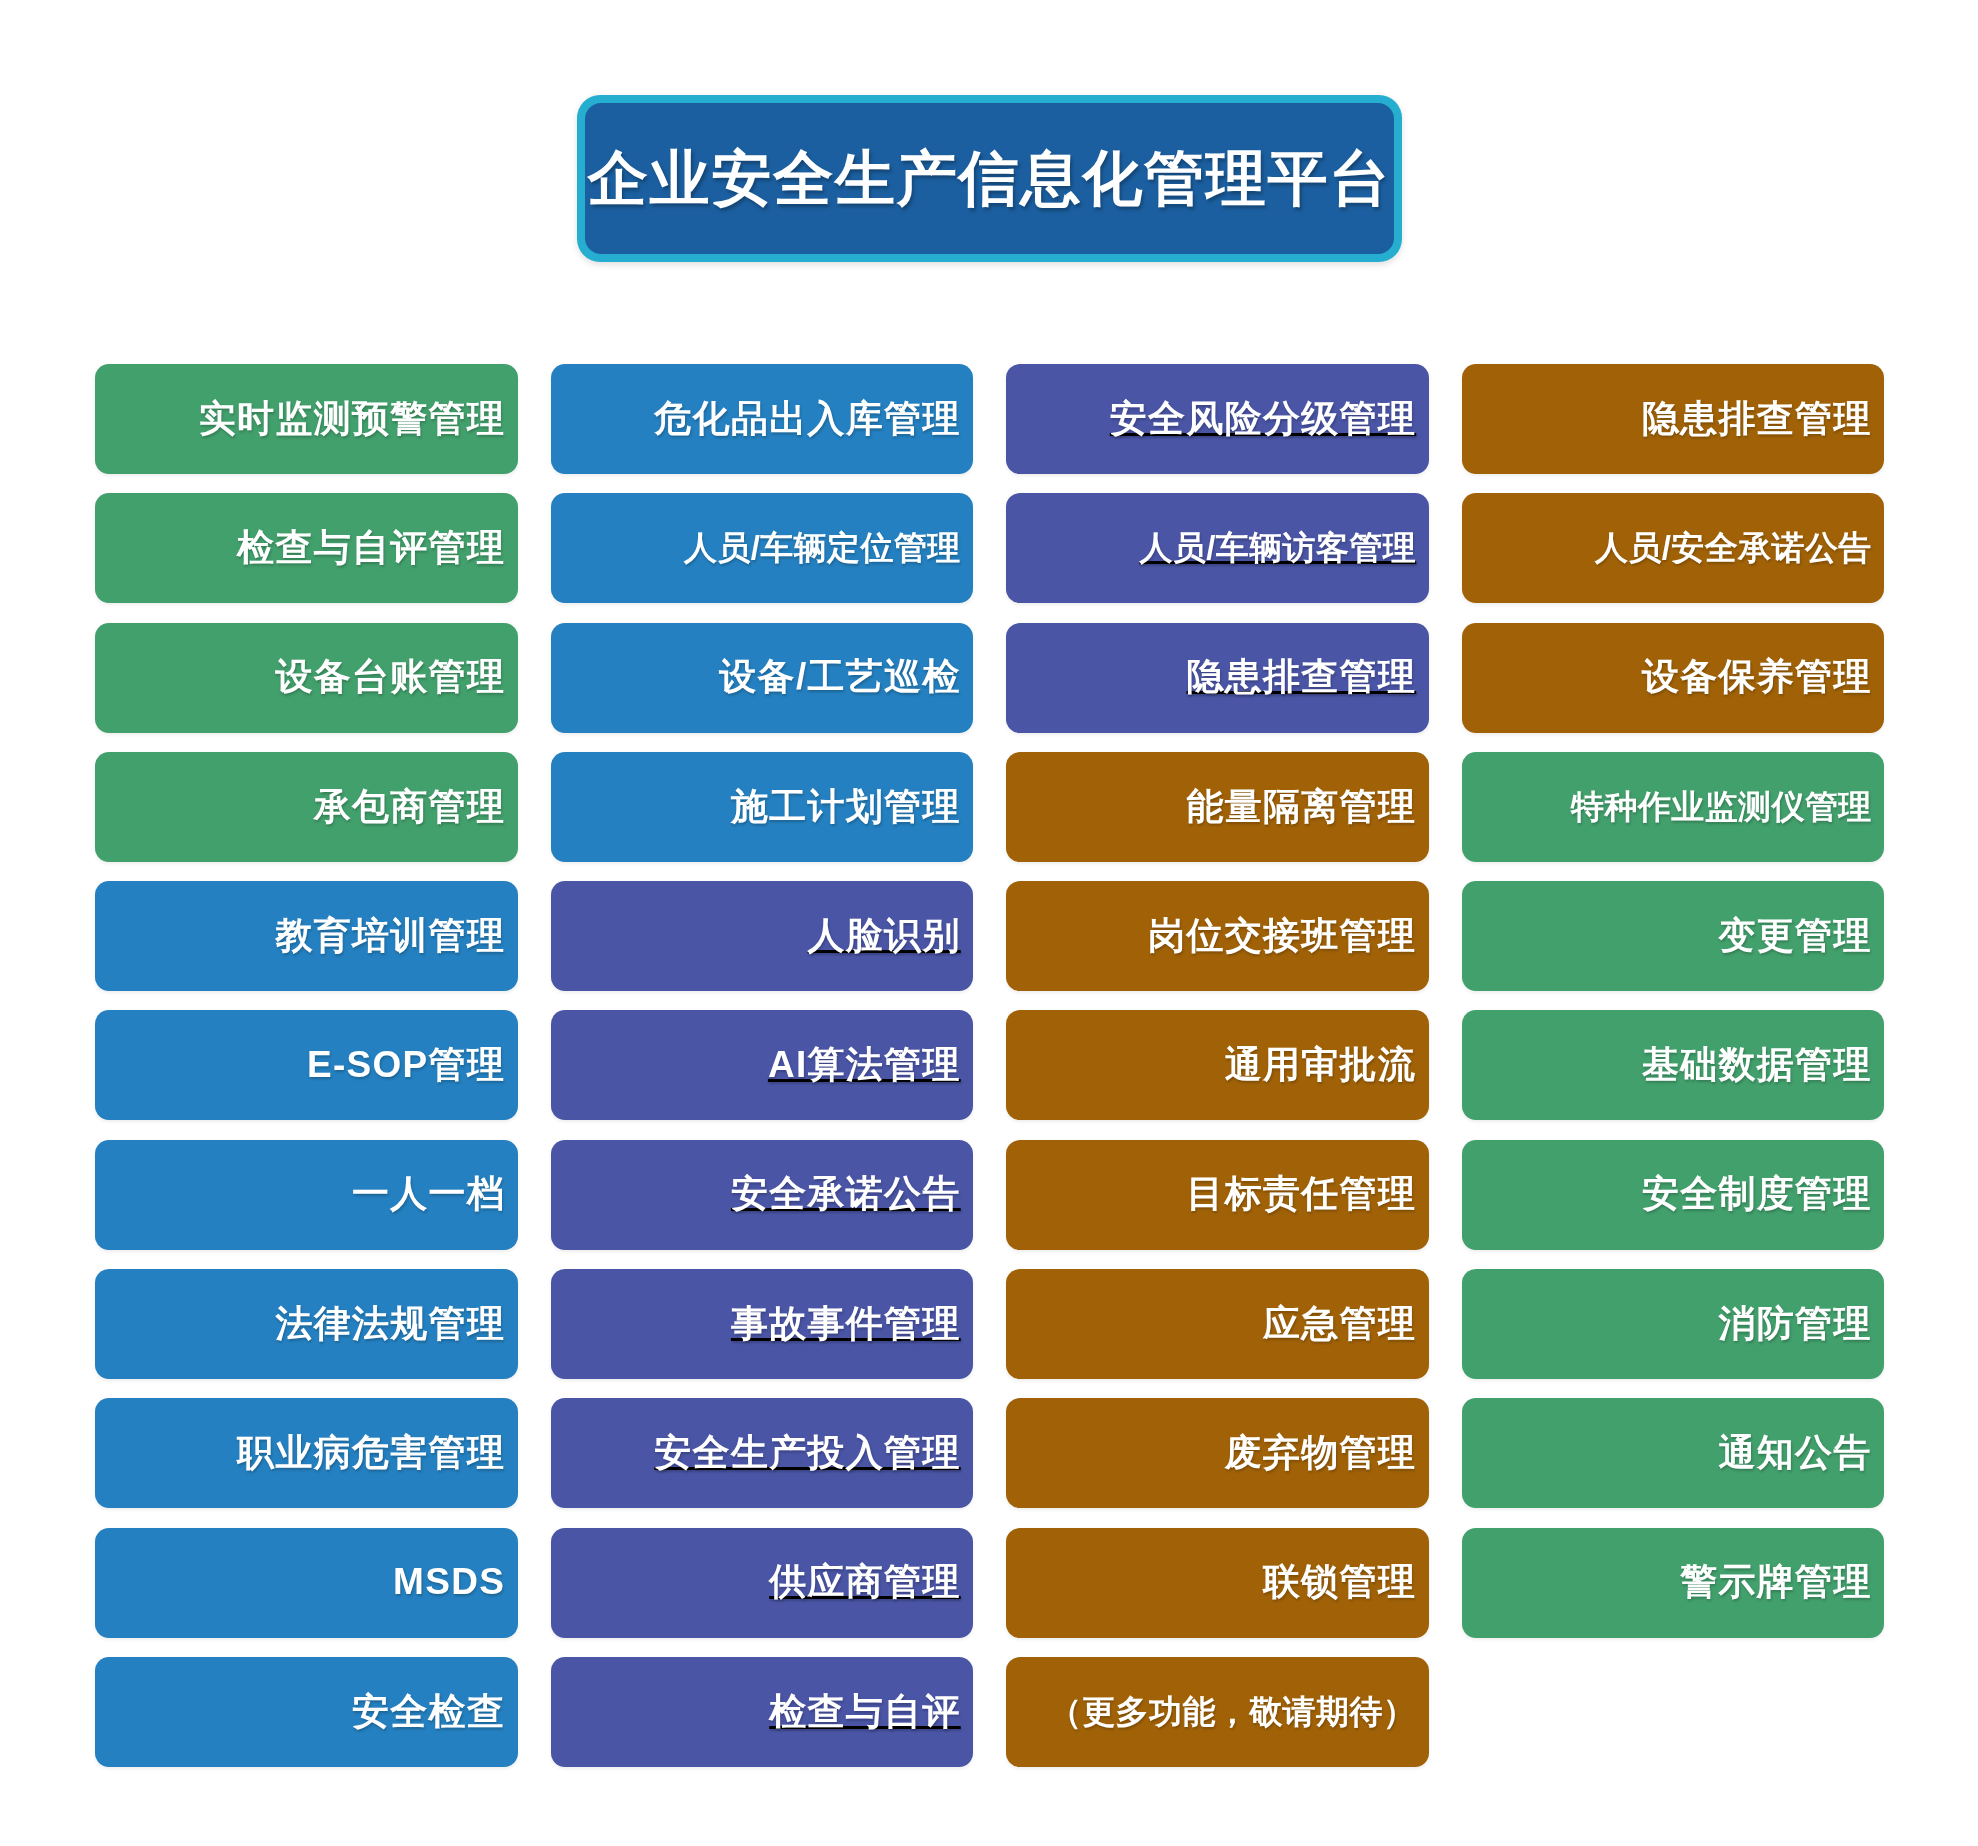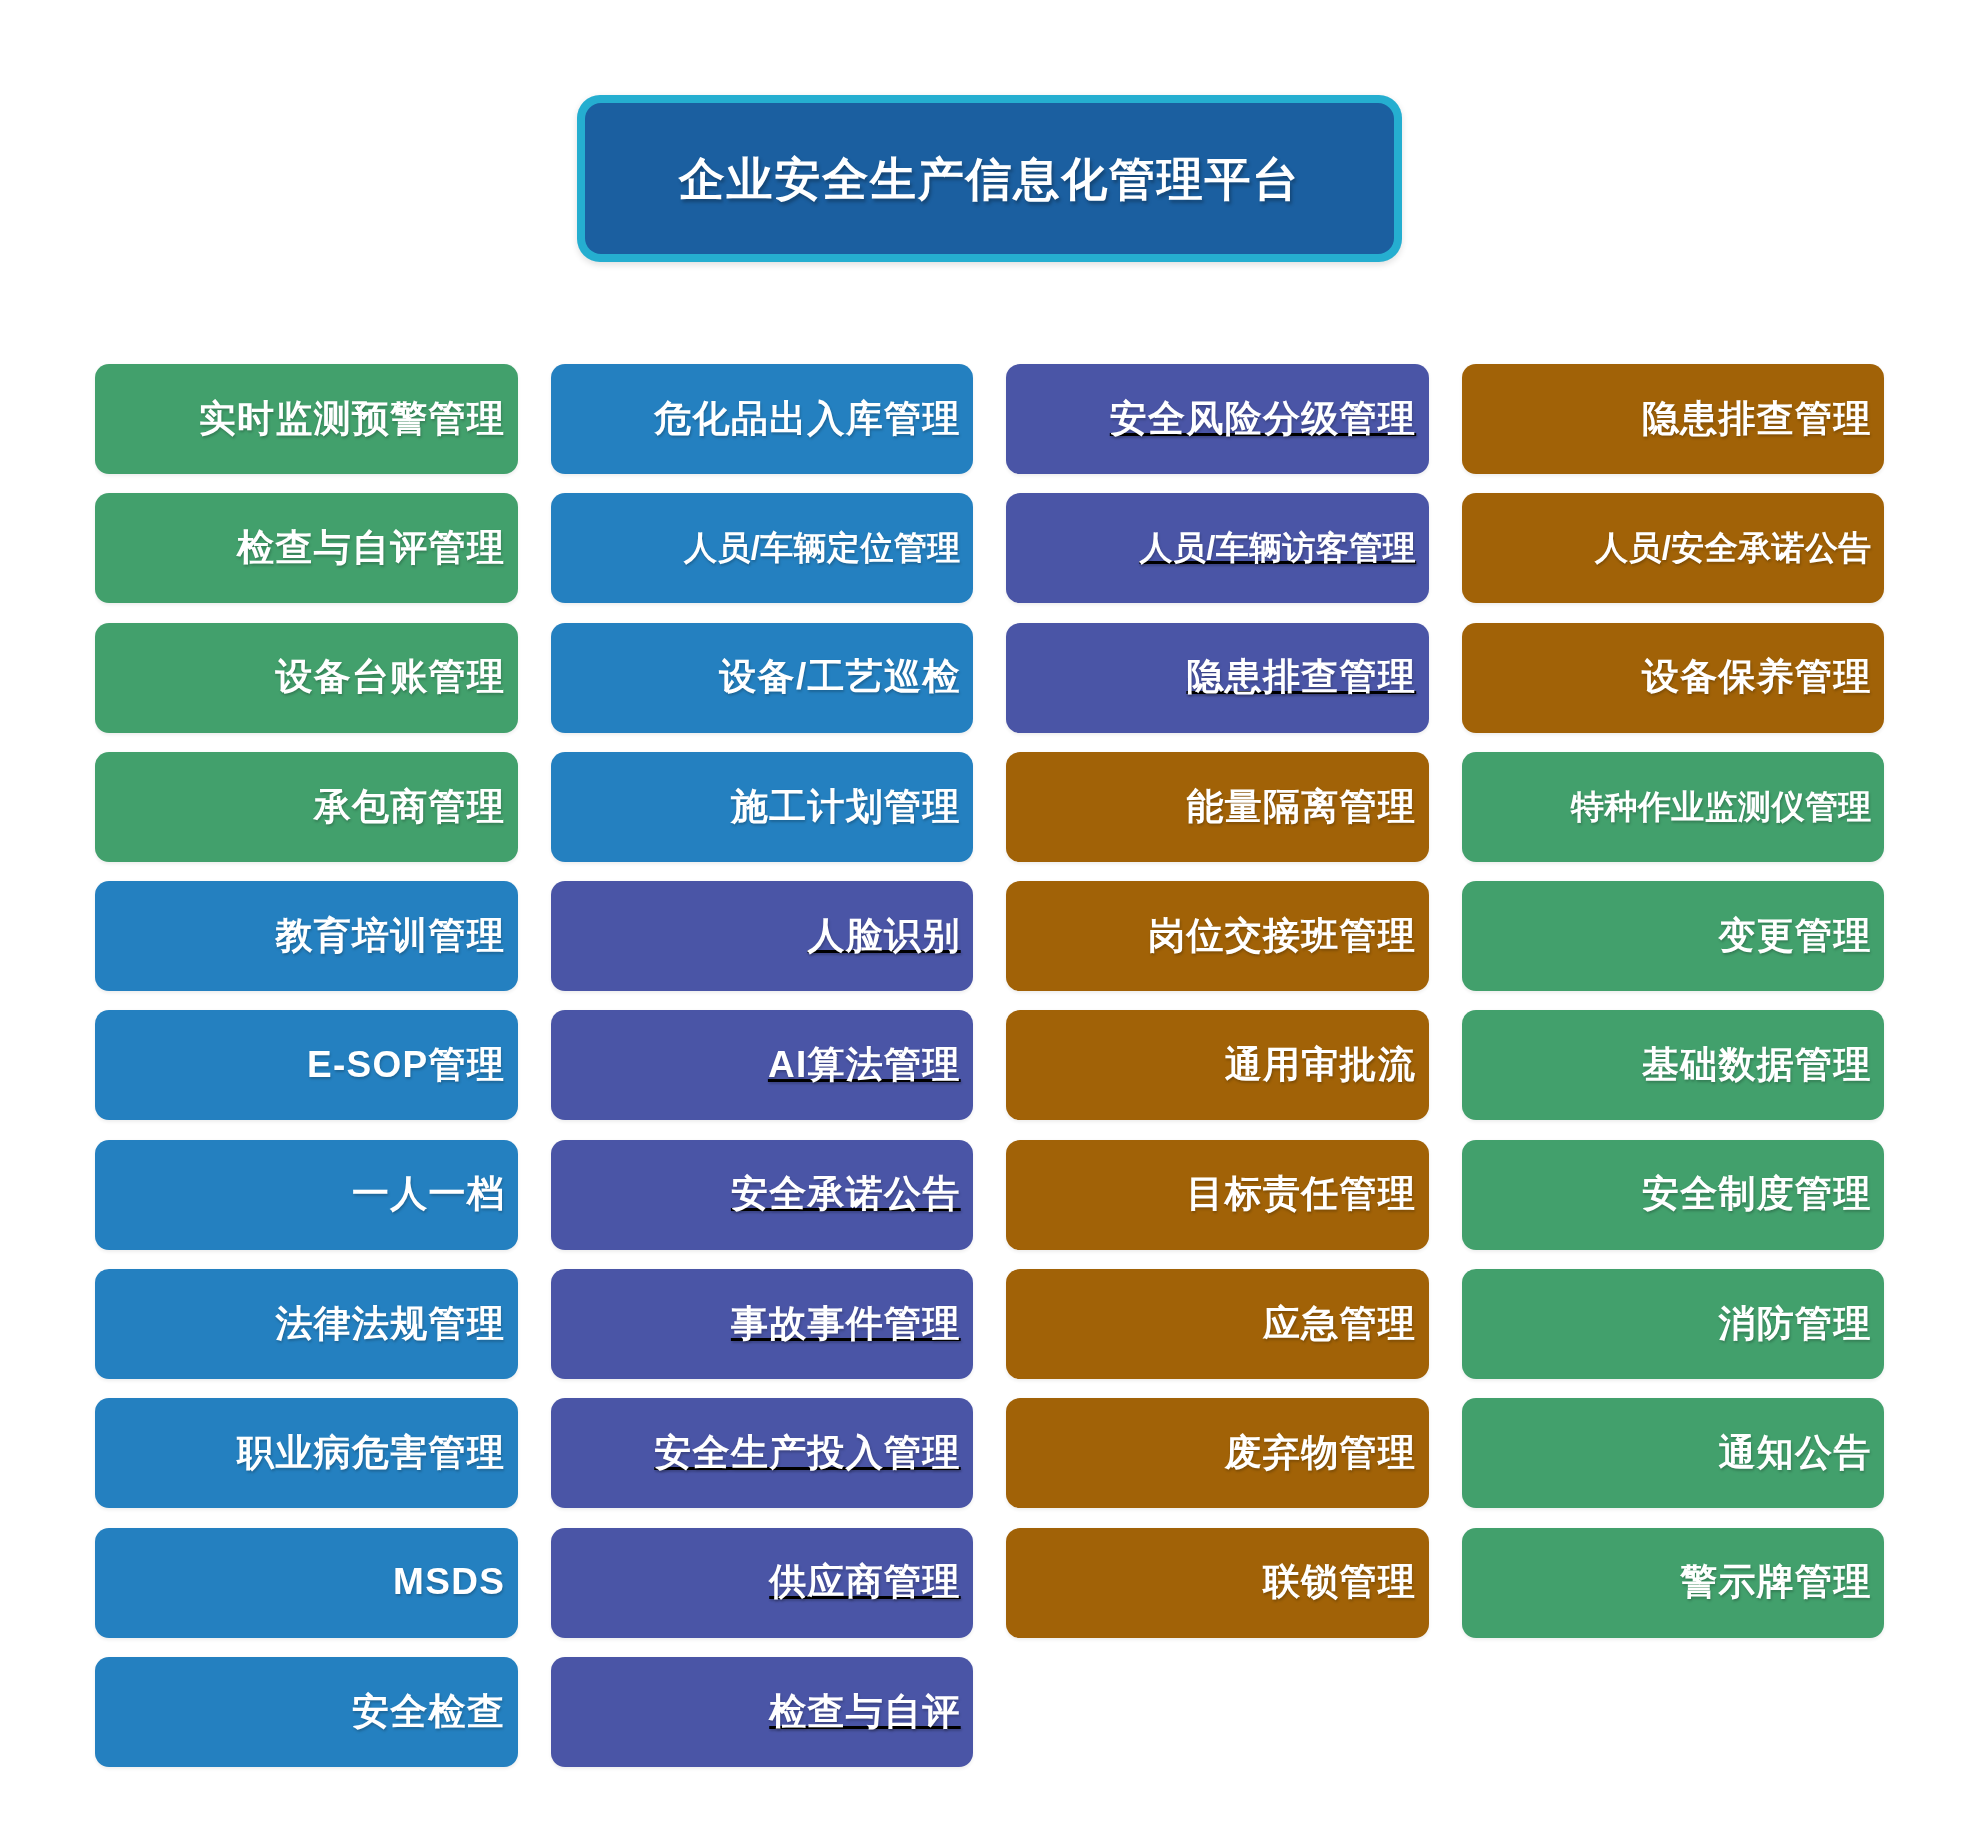--- a/index.html
+++ b/index.html
@@ -46,21 +46,21 @@
     height: 100%;
     border-radius: 16px;
     background: #1B5FA0;
     display: flex;
     align-items: center;
     justify-content: center;
     box-sizing: border-box;
   }
   .title-text {
     color: #ffffff;
-    font-size: 46px;
+    font-size: 60px;
     font-weight: bold;
     letter-spacing: 1.8px;
     line-height: 1;
     text-shadow: 1.8px 2.6px 3.5px rgba(0,0,0,0.28);
     white-space: nowrap;
   }
 
   
   .grid {
     position: absolute;
@@ -236,16 +236,19 @@
       </div>
       <div class="tile c-green">
         <span class="tile-label">警示牌管理</span>
       </div>
       <div class="tile c-blue">
         <span class="tile-label">安全检查</span>
       </div>
       <div class="tile c-purple">
         <span class="tile-label">检查与自评</span>
       </div>
+      <div class="tile c-teal">
+        <span class="tile-label small">（更多功能，敬请期待）</span>
+      </div>
     </div>
 
 </div>
 
 
 </body></html>

